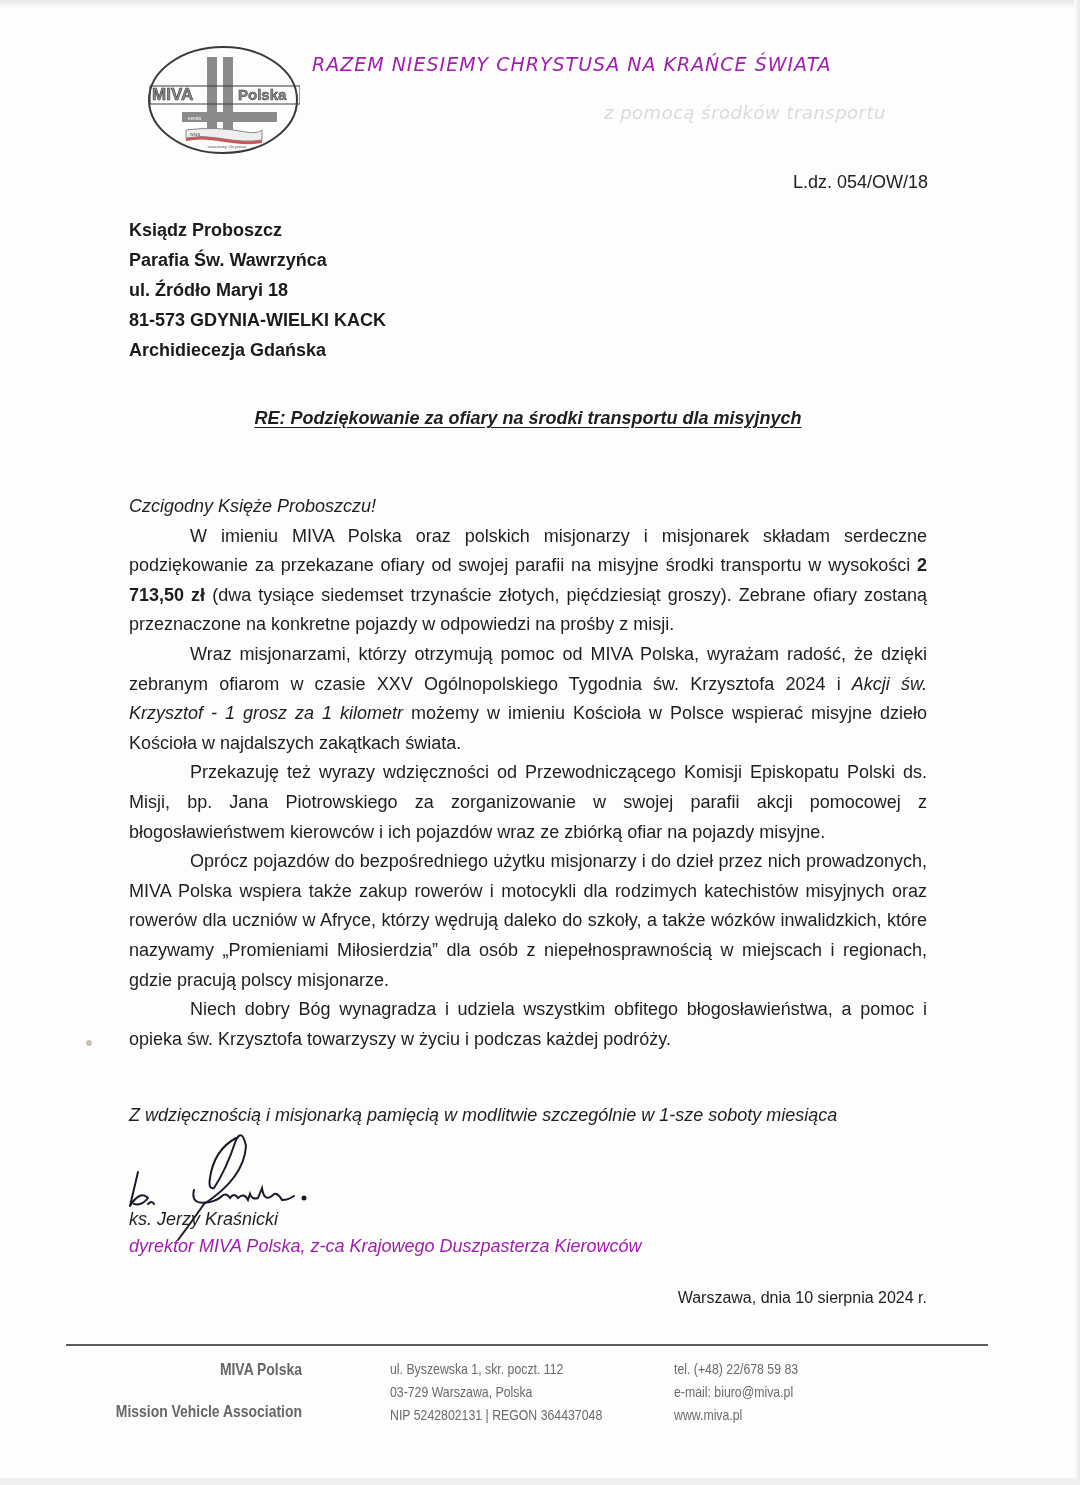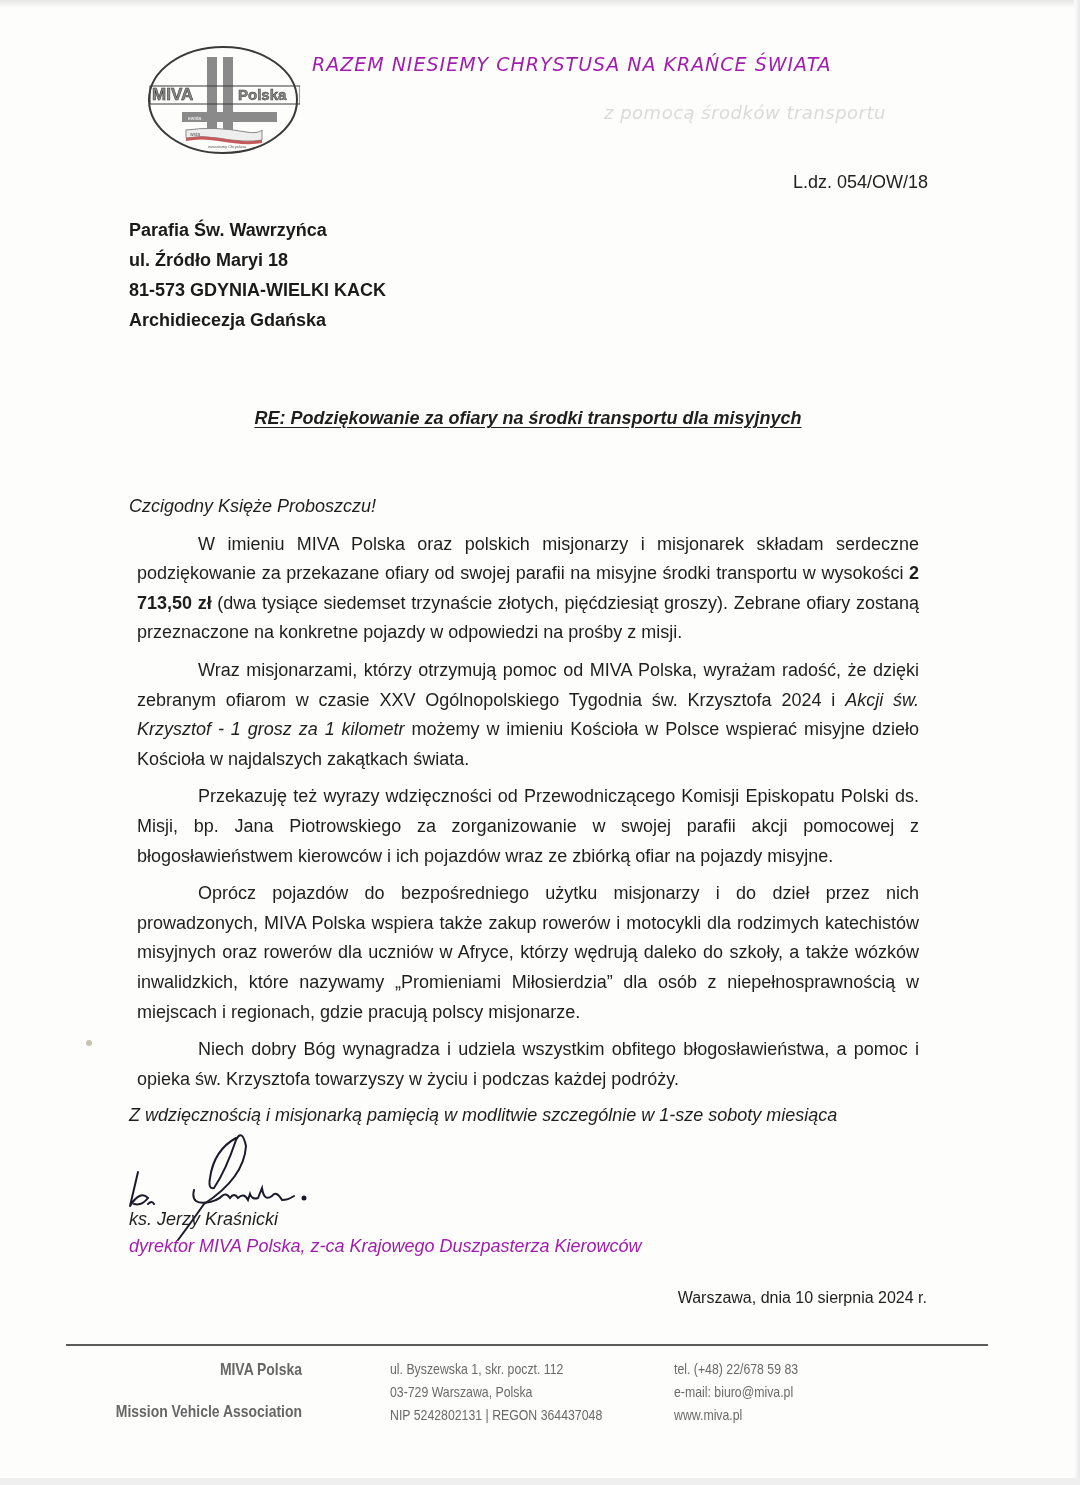--- a/index.html
+++ b/index.html
@@ -23,21 +23,21 @@
   .ref { right: 152px; top: 172px; font-size: 18px; color: #222; }
 
   .addressee { left: 129px; top: 215px; font-size: 18px; font-weight: bold; line-height: 30px; color: #1a1a1a; }
   .addressee div { white-space: nowrap; }
 
   .subject { left: 0; width: 1080px; top: 408px; text-align: center; padding-left: 0px; }
   .subject span { font-size: 18px; font-weight: bold; font-style: italic; text-decoration: underline; text-underline-offset: 3px; color: #1e1e1e; position: relative; left: -12px; }
 
   .body { left: 129px; top: 492px; width: 798px; font-size: 18px; line-height: 29.6px; color: #1e1e1e; }
   .salutation { font-style: italic; }
-  .para { text-align: justify; text-indent: 61px; margin: 8px; }
+  .para { text-align: justify; text-indent: 61px; margin: 0; }
   .para b { font-weight: bold; }
   .para i { font-style: italic; }
 
   .closing { left: 129px; top: 1105px; font-size: 18px; font-style: italic; color: #1e1e1e; white-space: nowrap; }
   .signature { left: 126px; top: 1130px; width: 230px; height: 115px; }
   .signer-name { left: 129px; top: 1209px; font-size: 18px; font-style: italic; color: #1e1e1e; }
   .signer-title { left: 129px; top: 1236px; font-size: 18px; font-style: italic; color: #a21caf; white-space: nowrap; }
   .place-date { right: 153px; top: 1289px; font-size: 16px; color: #1e1e1e; white-space: nowrap; }
 
   .footer-rule { left: 66px; top: 1344px; width: 922px; height: 2px; background: #5c5c5c; }
@@ -72,20 +72,21 @@
     <text x="62" y="104" font-family="Liberation Sans, sans-serif" font-size="4" fill="#555">wzrastamy Chrystusa</text>
   </svg>
 </div>
 
 <div class="abs motto1">RAZEM NIESIEMY CHRYSTUSA NA KRAŃCE ŚWIATA</div>
 <div class="abs motto2">z pomocą środków transportu</div>
 
 <div class="abs ref">L.dz. 054/OW/18</div>
 
 <div class="abs addressee">
+  <div>Ksiądz Proboszcz</div>
   <div>Parafia Św. Wawrzyńca</div>
   <div>ul. Źródło Maryi 18</div>
   <div>81-573 GDYNIA-WIELKI KACK</div>
   <div>Archidiecezja Gdańska</div>
 </div>
 
 <div class="abs subject">
   <span>RE: Podziękowanie za ofiary na środki transportu dla misyjnych</span>
 </div>
 

